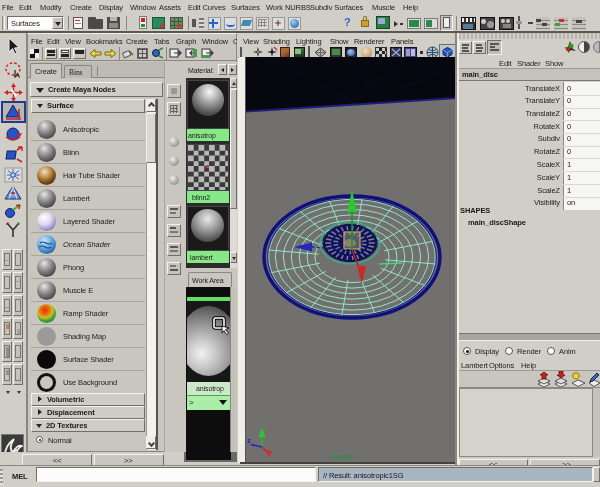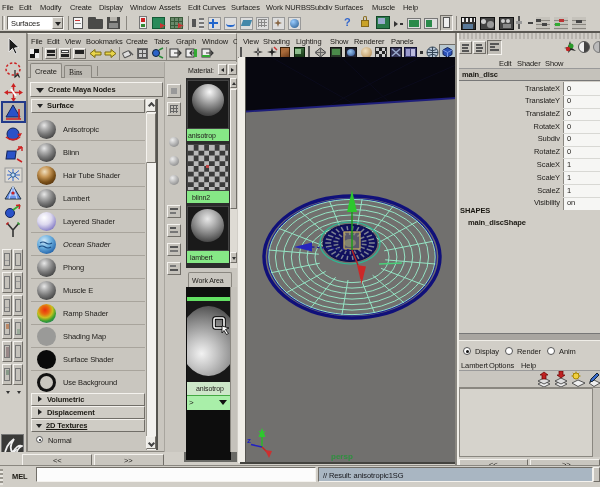--- a/index.html
+++ b/index.html
@@ -356,21 +356,21 @@
       </div>
 
 <div class="a rs" style="left:31px;top:393px;width:114px;height:13px;background:#cfccc5;"></div>
 <div class="a" style="left:38px;top:396px;width:0;height:0;border-top:3.5px solid transparent;border-bottom:3.5px solid transparent;border-left:4.5px solid #222;"></div>
 <span class="tb" style="left:47px;top:395px;">Volumetric</span>
 <div class="a rs" style="left:31px;top:406px;width:114px;height:13px;background:#cfccc5;"></div>
 <div class="a" style="left:38px;top:409px;width:0;height:0;border-top:3.5px solid transparent;border-bottom:3.5px solid transparent;border-left:4.5px solid #222;"></div>
 <span class="tb" style="left:47px;top:408px;">Displacement</span>
 <div class="a rs" style="left:31px;top:419px;width:114px;height:13px;background:#cfccc5;"></div>
 <div class="a" style="left:36px;top:424px;width:0;height:0;border-left:3.5px solid transparent;border-right:3.5px solid transparent;border-top:4.5px solid #222;"></div>
-<span class="tb" style="left:46px;top:421px;text-decoration:underline;">2D Textures</span>
+<span class="tb" style="left:46px;top:421px;">2D Textures</span>
 <div class="a" style="left:31px;top:432px;width:114px;height:17px;background:#c9c6bf;"></div>
 <div class="a" style="left:36px;top:436px;width:7px;height:7px;border-radius:50%;background:#fff;border:1px solid #555;"></div>
 <div class="a" style="left:38.5px;top:438.5px;width:2px;height:2px;border-radius:50%;background:#111;"></div>
 <span class="t" style="left:48px;top:436px;">Normal</span>
 
 <div class="a" style="left:164px;top:62px;width:22px;height:390px;background:#c9c6bf;border-left:1px solid #a8a59e;"></div>
 <div class="a rs" style="left:167px;top:84px;width:14px;height:14px;background:#c5c2bb;">
         <div style="margin:3px;height:6px;background:#999;"></div>
       </div>
 <div class="a rs" style="left:167px;top:102px;width:14px;height:14px;background:#c5c2bb;">

